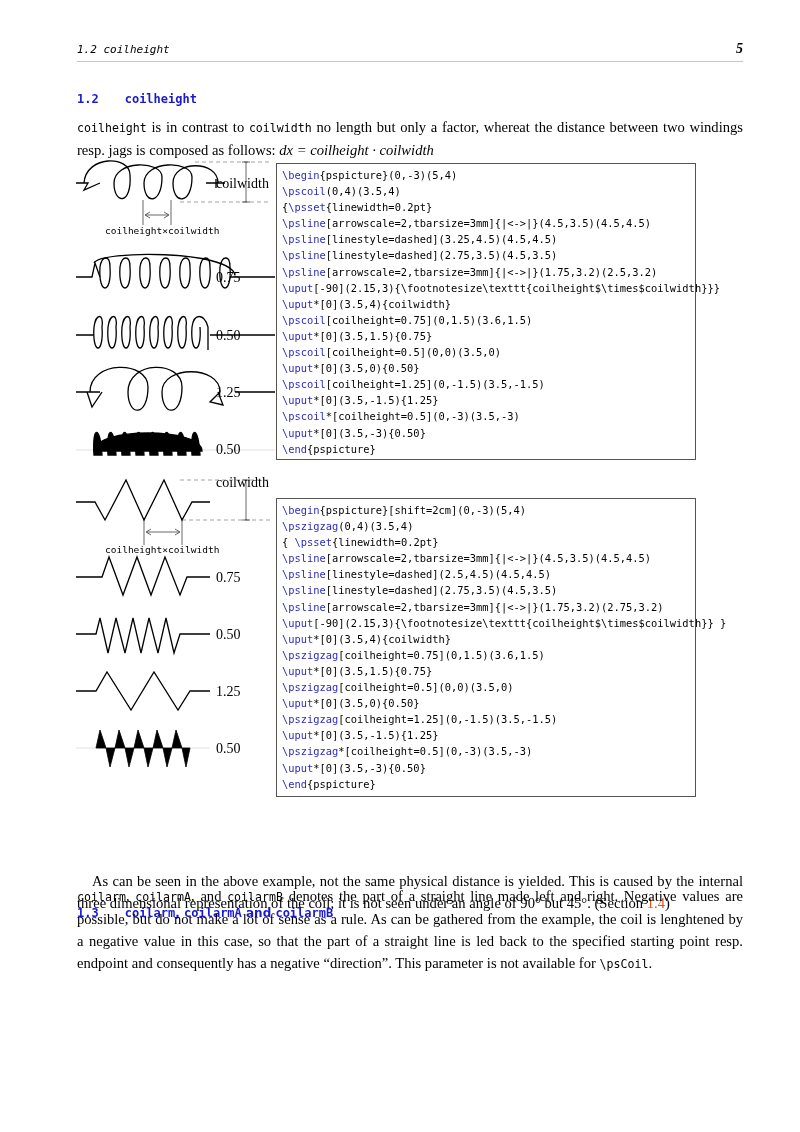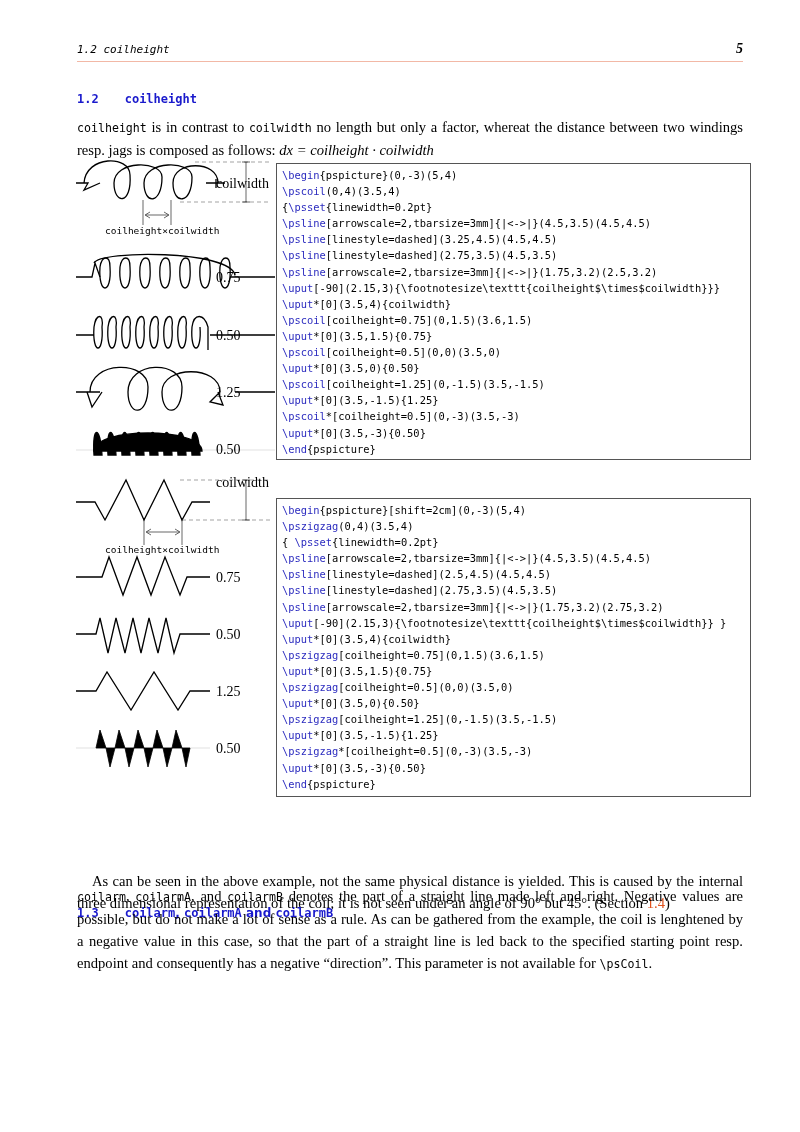--- a/index.html
+++ b/index.html
@@ -10,21 +10,21 @@
   .hdr-page { right: 57px; top: 41px; font-family: "Liberation Serif", serif; font-weight: bold; font-style: italic; font-size: 14px; }
   .hdr-rule { left: 77px; top: 61px; width: 666px; height: 1px; background: #f2b8a6; }
   .sec-title { left: 77px; font-family: "DejaVu Sans Mono", monospace; font-weight: bold; font-size: 12px; color: #1a1acc; }
   .sec-title .num { margin-right: 26px; }
   .sec-title .sans { font-family: "DejaVu Sans", sans-serif; font-weight: bold; }
   .para { left: 77px; width: 666px; font-size: 14.6px; line-height: 22px; text-align: justify; }
   .para.indent { text-indent: 15px; }
   .tt { font-family: "DejaVu Sans Mono", monospace; font-size: 11.6px; }
   .math { font-style: italic; }
   .link { color: #e0521e; }
-  .codebox { left: 276px; width: 475px; border: 1px solid #555; box-sizing: border-box;
+  .codebox { left: 276px; width: 420px; border: 1px solid #555; box-sizing: border-box;
              padding: 3px 0 0 5px; font-family: "DejaVu Sans Mono", monospace; font-size: 10.4px; line-height: 16.1px; white-space: pre; }
   .code-line { display: block; height: 16.1px; }
   .kw { color: #2b2bbf; }
   .fig { left: 70px; width: 210px; }
   .fig-label { font-family: "Liberation Serif", serif; font-size: 14px; }
   .fig-tt { font-family: "DejaVu Sans Mono", monospace; font-size: 9.5px; }
 </style>
 </head>
 <body>
 

